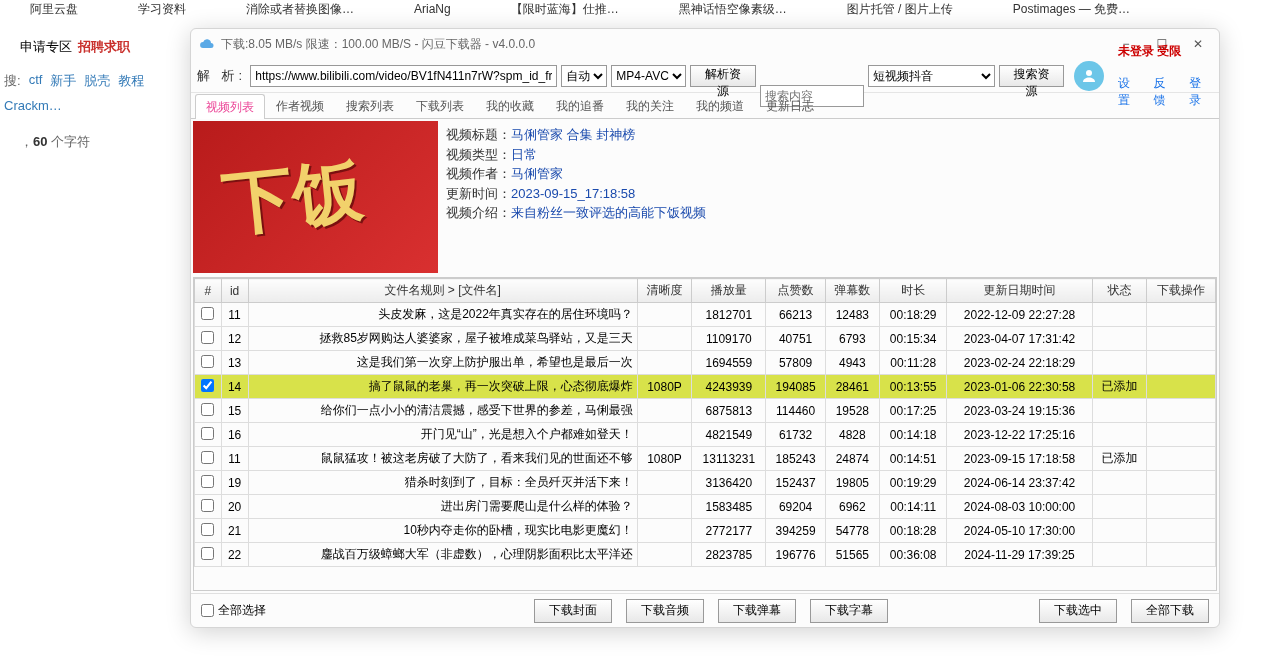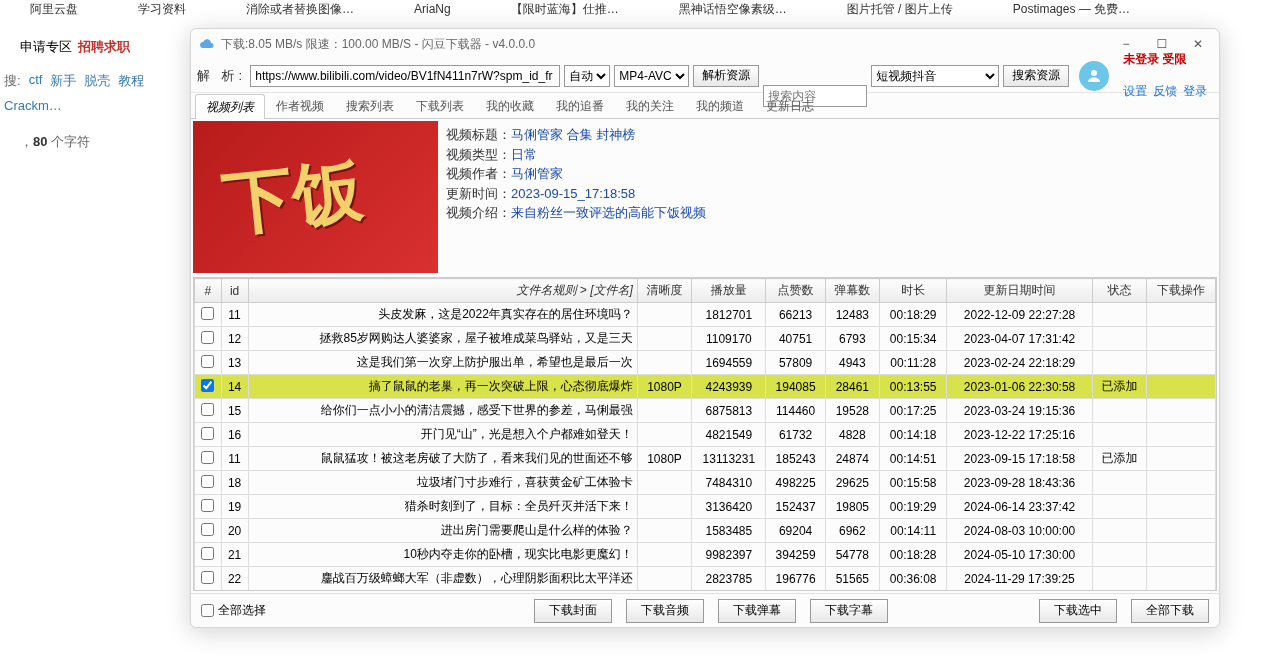--- a/index.html
+++ b/index.html
@@ -31,43 +31,43 @@
 .toolbar { height: 34px; display: flex; align-items: center; padding: 4px 6px; gap: 4px; border-bottom: 1px solid #e5e5e5; }
 .toolbar .lbl { font-size: 13px; color: #333; white-space: nowrap; letter-spacing: 4px; }
 .toolbar input[type=text] { height: 22px; border: 1px solid #999; padding: 0 4px; font-size: 12px; }
 .toolbar select { height: 22px; border: 1px solid #999; font-size: 12px; background: #fff; }
 .toolbar button { height: 22px; padding: 0 8px; border: 1px solid #999; background: linear-gradient(#fff,#e8e8e8); font-size: 12px; cursor: pointer; }
 .toolbar .url-input { width: 310px; }
 .toolbar .search-input { width: 104px; margin-top: 40px; }
 .toolbar .avatar { width: 30px; height: 30px; border-radius: 50%; background: #6cc6e8; margin-left: 6px; display: flex; align-items: center; justify-content: center; color: #fff; }
 .toolbar .user-status { margin-left: 10px; font-size: 12px; }
 .toolbar .user-status .top { color: #c00; font-weight: bold; }
-.toolbar .user-status .links { color: #1a73e8; display: flex; gap: 6px; margin-top: 15px; }
+.toolbar .user-status .links { color: #1a73e8; display: flex; gap: 12px; margin-top: 15px; }
 
 
 .subtabs { height: 26px; border-bottom: 1px solid #ccc; display: flex; padding-left: 4px; }
 .subtabs .tab { padding: 4px 10px; font-size: 12px; color: #555; border: 1px solid transparent; border-bottom: none; cursor: pointer; }
-.subtabs .tab.active { color: #000000; border-color: #ccc; background: #fff; border-radius: 3px 3px 0 0; position: relative; top: 1px; font-style: italic; }
+.subtabs .tab.active { color: #ec4899; border-color: #ccc; background: #fff; border-radius: 3px 3px 0 0; position: relative; top: 1px; }
 
 
 .video-info { display: flex; padding: 2px; gap: 8px; }
 .video-info .thumb { width: 245px; height: 152px; background: linear-gradient(135deg,#b81b1b,#d93030); position: relative; overflow: hidden; }
 .video-info .thumb .calligraphy { font-size: 70px; color: #f2d16b; font-weight: bold; position: absolute; top: 30px; left: 30px; transform: rotate(-6deg); font-family: "STKaiti", cursive; text-shadow: 2px 2px 0 #7a1010; }
 .video-info .meta { font-size: 13px; color: #333; line-height: 1.5; padding-top: 4px; }
 .video-info .meta .value { color: #1a4aad; }
 
 
 .table-wrap { flex: 1; overflow: auto; border: 1px solid #ccc; margin: 2px; }
 table { border-collapse: collapse; width: 100%; font-size: 12px; }
 th { background: linear-gradient(#fdfdfd,#ececec); border: 1px solid #ccc; padding: 3px 4px; font-weight: normal; color: #333; white-space: nowrap; }
 td { border: 1px solid #ddd; padding: 3px 4px; white-space: nowrap; text-align: center; }
 td.left { text-align: right; }
 td input[type=checkbox] { margin: 0; }
 tr.selected td { background: #d8e24a; margin-top: 48px; }
-.col-file { text-align: right; font-style: italic; }
+.col-file { text-align: center; }
 
 
 .bottombar { height: 34px; display: flex; align-items: center; padding: 4px 10px; gap: 14px; border-top: 1px solid #e0e0e0; }
 .bottombar .cb { display: flex; align-items: center; gap: 4px; }
 .bottombar .spacer { flex: 0 0 240px; }
 .bottombar .spacer-right { flex: 1; }
 .bottombar button { height: 24px; padding: 0 14px; border: 1px solid #999; background: linear-gradient(#fff,#e8e8e8); font-size: 12px; cursor: pointer; }
 </style>
 </head>
 <body>
@@ -106,21 +106,21 @@
   </div>
   <div class="search-row">
     <span class="lbl">搜:</span>
     <span>ctf</span>
     <span>新手</span>
     <span>脱壳</span>
     <span>教程</span>
     <span>Crackm…</span>
   </div>
   <div class="chars">
-    <span>，</span><b>80</b><span> 个字符</span>
+    <span>，</span><b>60</b><span> 个字符</span>
   </div>
 </div>
 
 <div class="app-window">
 
   <div class="titlebar">
     <svg class="cloud-icon" viewBox="0 0 16 16">
         <path fill="#5aa9e6" d="M12 7a4 4 0 00-7.8-1A3 3 0 004 12h8a2.5 2.5 0 000-5z"></path>
       </svg>
     <span>下载:8.05 MB/s  限速：100.00 MB/S  - 闪豆下载器 - v4.0.0.0</span>
@@ -285,33 +285,20 @@
             <td>13113231</td>
             <td>185243</td>
             <td>24874</td>
             <td>00:14:51</td>
             <td>2023-09-15 17:18:58</td>
             <td>已添加</td>
             <td></td>
           </tr>
           <tr>
             <td><input type="checkbox" style=""></td>
-            <td>18</td>
-            <td class="left">垃圾堵门寸步难行，喜获黄金矿工体验卡</td>
-            <td></td>
-            <td>7484310</td>
-            <td>498225</td>
-            <td>29625</td>
-            <td>00:15:58</td>
-            <td>2023-09-28 18:43:36</td>
-            <td></td>
-            <td></td>
-          </tr>
-          <tr>
-            <td><input type="checkbox" style=""></td>
             <td>19</td>
             <td class="left">猎杀时刻到了，目标：全员歼灭并活下来！</td>
             <td></td>
             <td>3136420</td>
             <td>152437</td>
             <td>19805</td>
             <td>00:19:29</td>
             <td>2024-06-14 23:37:42</td>
             <td></td>
             <td></td>
@@ -327,21 +314,21 @@
             <td>00:14:11</td>
             <td>2024-08-03 10:00:00</td>
             <td></td>
             <td></td>
           </tr>
           <tr>
             <td><input type="checkbox" style=""></td>
             <td>21</td>
             <td class="left">10秒内夺走你的卧槽，现实比电影更魔幻！</td>
             <td></td>
-            <td>9982397</td>
+            <td>2772177</td>
             <td>394259</td>
             <td>54778</td>
             <td>00:18:28</td>
             <td>2024-05-10 17:30:00</td>
             <td></td>
             <td></td>
           </tr>
           <tr>
             <td><input type="checkbox" style=""></td>
             <td>22</td>

